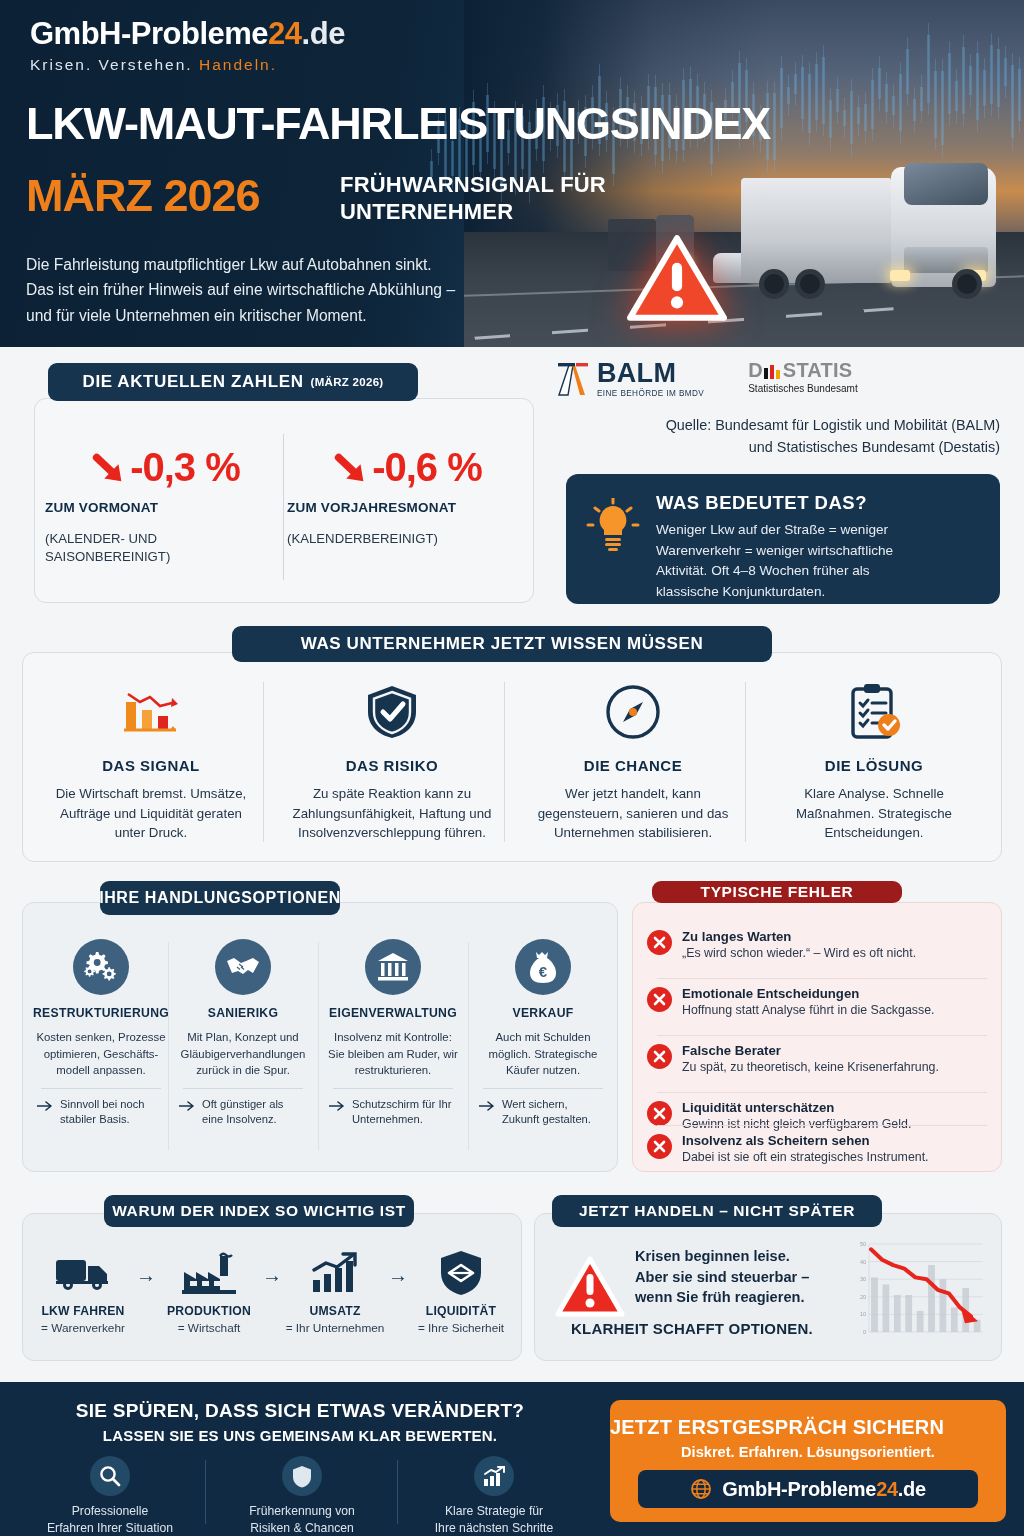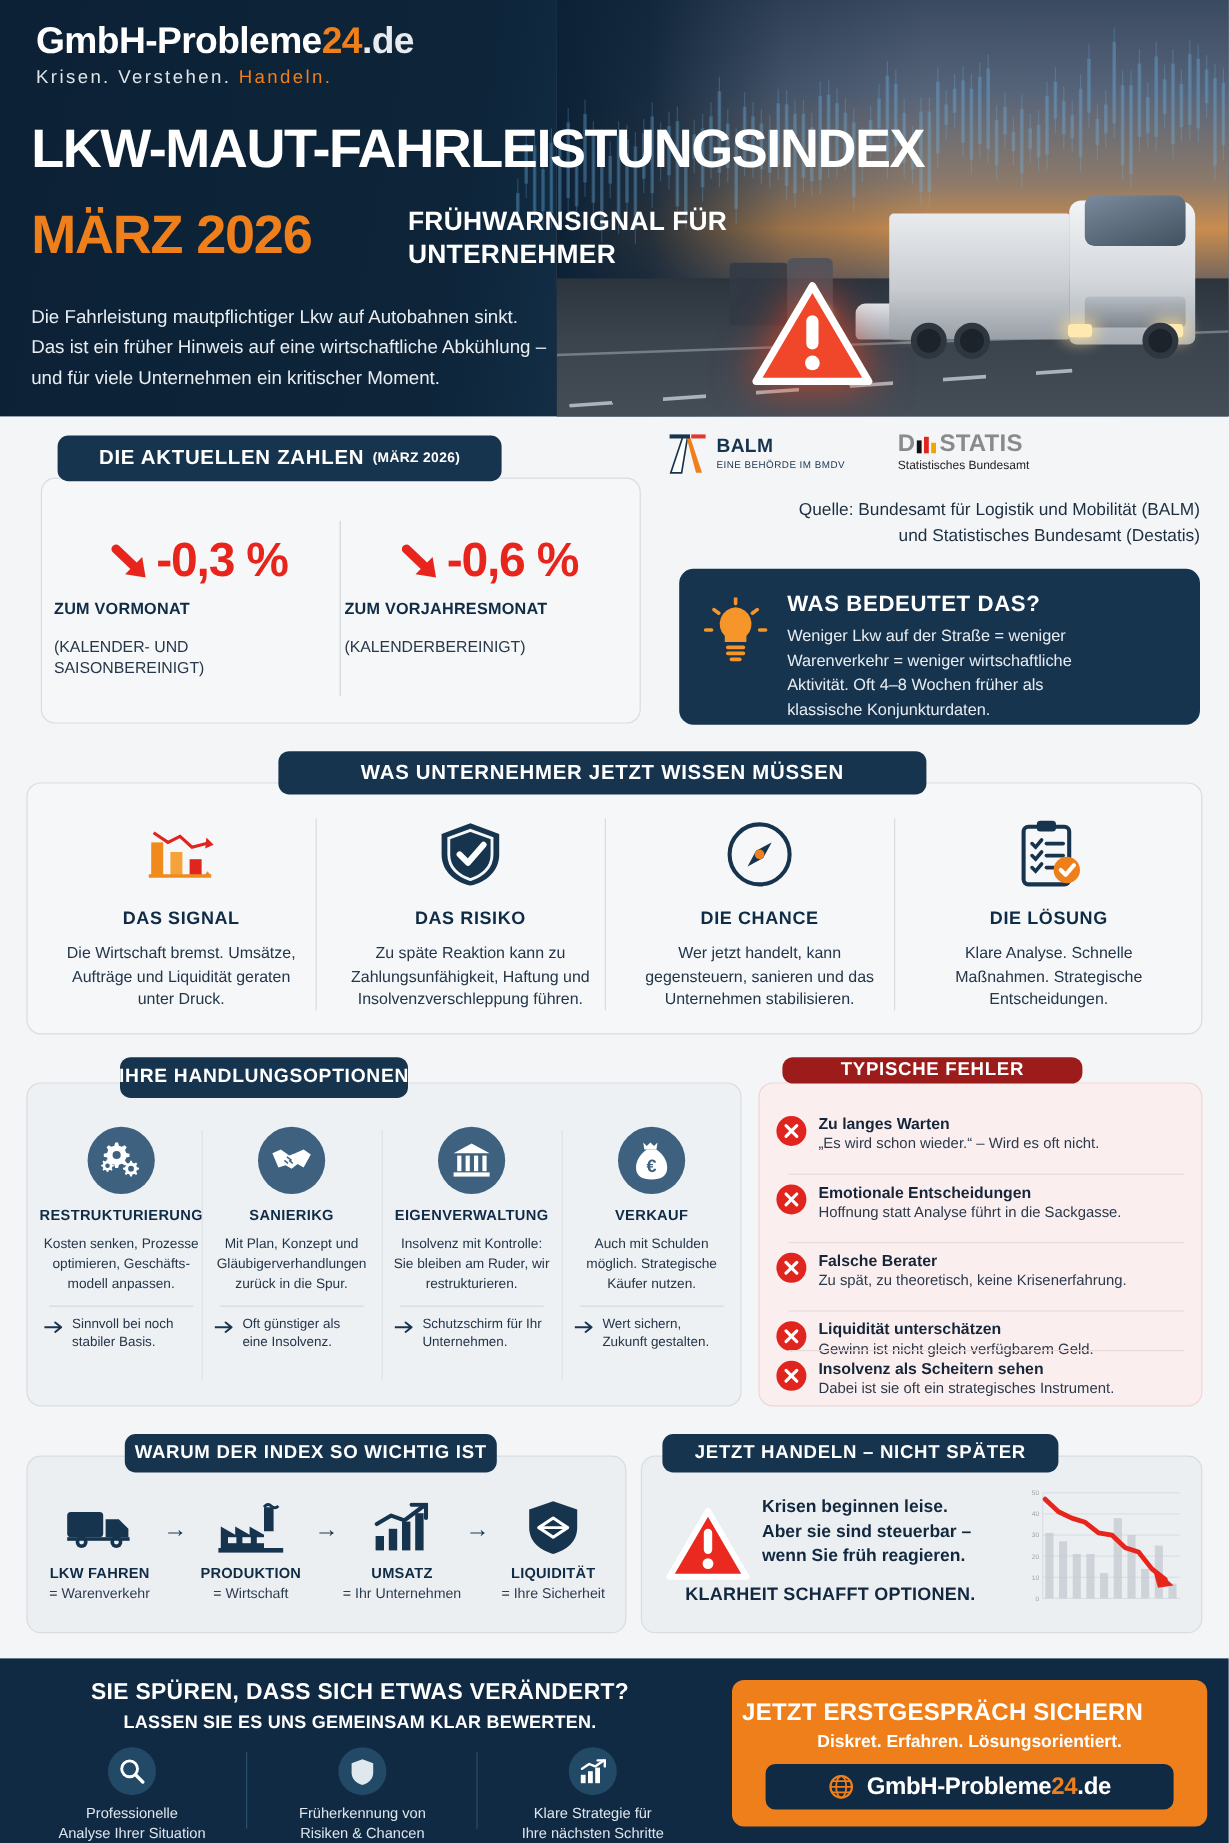--- a/index.html
+++ b/index.html
@@ -111,21 +111,21 @@
   .num-divider { position:absolute; left:283px; top:434px; width:1px; height:146px; background:#cfd6dc; }
   .num-val { display:flex; align-items:center; justify-content:center; gap:2px; }
   .num-val .pct { font-size:40px; font-weight:bold; color:#e8251c; letter-spacing:-1px; }
   .arrow-dn { width:38px; height:38px; }
   .num-label { margin-top:10px; font-size:13.5px; font-weight:bold; color:#0f2b45; letter-spacing:.2px; }
   .num-note { margin-top:15px; font-size:13.2px; color:#28384a; line-height:1.35; }
 
   
   .logos { position:absolute; left:556px; top:360px; display:flex; gap:44px; align-items:flex-start; }
   .balm { display:flex; align-items:center; gap:7px; }
-  .balm-text .n { font-size:16px; font-weight:bold; color:#17344f; letter-spacing:.3px; line-height:1; }
+  .balm-text .n { font-size:27px; font-weight:bold; color:#17344f; letter-spacing:.3px; line-height:1; }
   .balm-text .s { font-size:8.2px; color:#17344f; letter-spacing:.4px; margin-top:2px; }
   .destatis .n { font-size:20px; font-weight:bold; color:#8a8a8a; letter-spacing:.2px; line-height:1; }
   .destatis .s { font-size:10px; color:#222; margin-top:3px; }
   .source-txt { position:absolute; left:556px; top:414px; width:444px; font-size:14.4px; color:#1c2e40; line-height:1.55;text-align:right; }
   #meaning-box { position:absolute; left:566px; top:474px; width:434px; height:130px;
       background:#17344f; border-radius:12px; color:#fff; }
   .bulb { position:absolute; left:20px; top:24px; width:54px; height:60px; }
   .meaning-title { position:absolute; left:90px; top:18px; font-size:18.5px; font-weight:bold; letter-spacing:.5px; }
   .meaning-body { position:absolute; left:90px; top:46px; width:328px; font-size:13.6px; line-height:1.52; color:#e8edf2; }
 
@@ -189,21 +189,21 @@
   .f-h2 { position:absolute; left:0; top:45px; width:600px; text-align:center; font-size:15px;
       font-weight:bold; color:#fff; letter-spacing:.2px; }
   .f-cols { position:absolute; left:14px; top:74px; width:578px; display:flex; }
   .f-col { width:192px; text-align:center; position:relative; }
   .f-circle { width:40px; height:40px; border-radius:50%; background:#224966; margin:0 auto;
       display:flex; align-items:center; justify-content:center; }
   .f-txt { margin-top:7px; font-size:12.2px; color:#dde5ec; line-height:1.38; }
   .f-div { position:absolute; right:0; top:4px; width:1px; height:64px; background:#2c4f6d; }
   .cta-box { position:absolute; left:610px; top:1400px; width:396px; height:122px;
       background:#ef7f1a; border-radius:10px; }
-  .cta-t { position:absolute; left:0; top:16px; width:351px; text-align:center; font-size:20px;
+  .cta-t { position:absolute; left:0; top:16px; width:351px; font-size:20px;
       font-weight:bold; color:#fff; letter-spacing:.2px; }
   .cta-s { position:absolute; left:0; top:44px; width:396px; text-align:center; font-size:14.6px;
       font-weight:bold; color:#fff; }
   .cta-url { position:absolute; left:28px; top:70px; width:340px; height:38px; background:#102a43;
       border-radius:8px; display:flex; align-items:center; justify-content:center; gap:10px; }
   .cta-url .u { font-size:20px; font-weight:bold; color:#fff; letter-spacing:-0.3px; }
   .cta-url .u .o { color:#ef7f1a; }
 </style>
 </head>
 <body>
@@ -854,21 +854,21 @@
     <div class="f-cols">
       <div class="f-col">
         <div class="f-circle">
           <svg width="22" height="22" viewBox="0 0 22 22">
             <circle cx="9" cy="9" r="6.6" fill="none" stroke="#fff" stroke-width="2.4"></circle>
             <path d="M14 14 L20 20" stroke="#fff" stroke-width="2.8" stroke-linecap="round"></path>
           </svg>
         </div>
         <div class="f-txt">
           <div>Professionelle</div>
-          <div>Analyse Ihrer Situation</div>
+          <div>Erfahren Ihrer Situation</div>
         </div>
         <div class="f-div"></div>
       </div>
       <div class="f-col">
         <div class="f-circle">
           <svg width="20" height="23" viewBox="0 0 20 23">
             <path d="M10 1 L19 4.4 V12 c0 6 -4.4 9.2 -9 10.6 C5.4 21.2 1 18 1 12 V4.4 Z" fill="#dfe8ef"></path>
           </svg>
         </div>
         <div class="f-txt">

